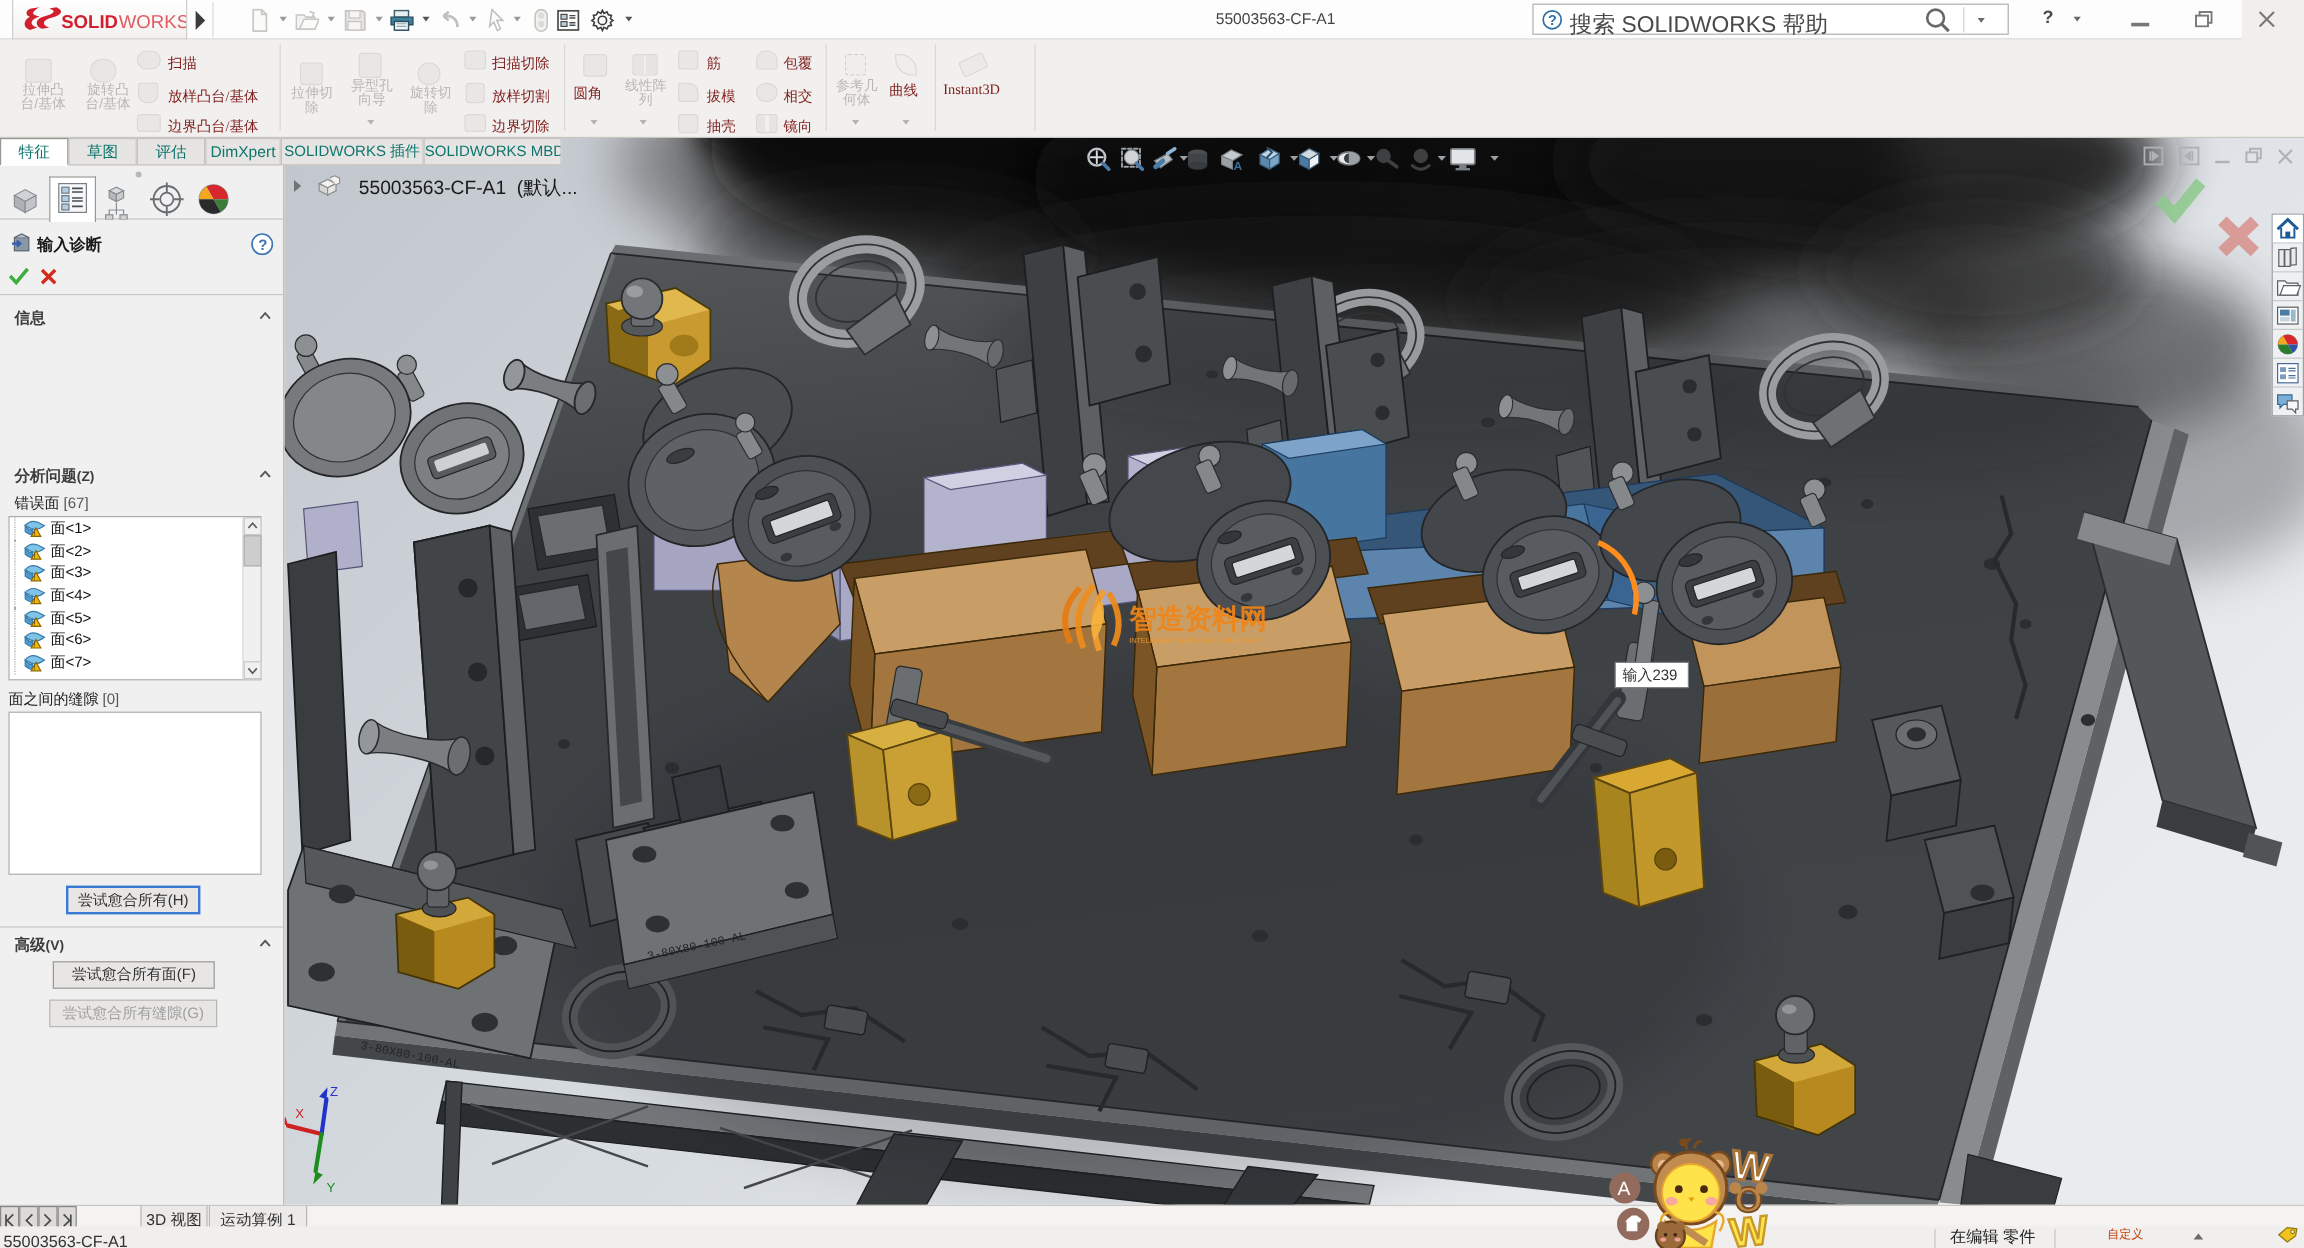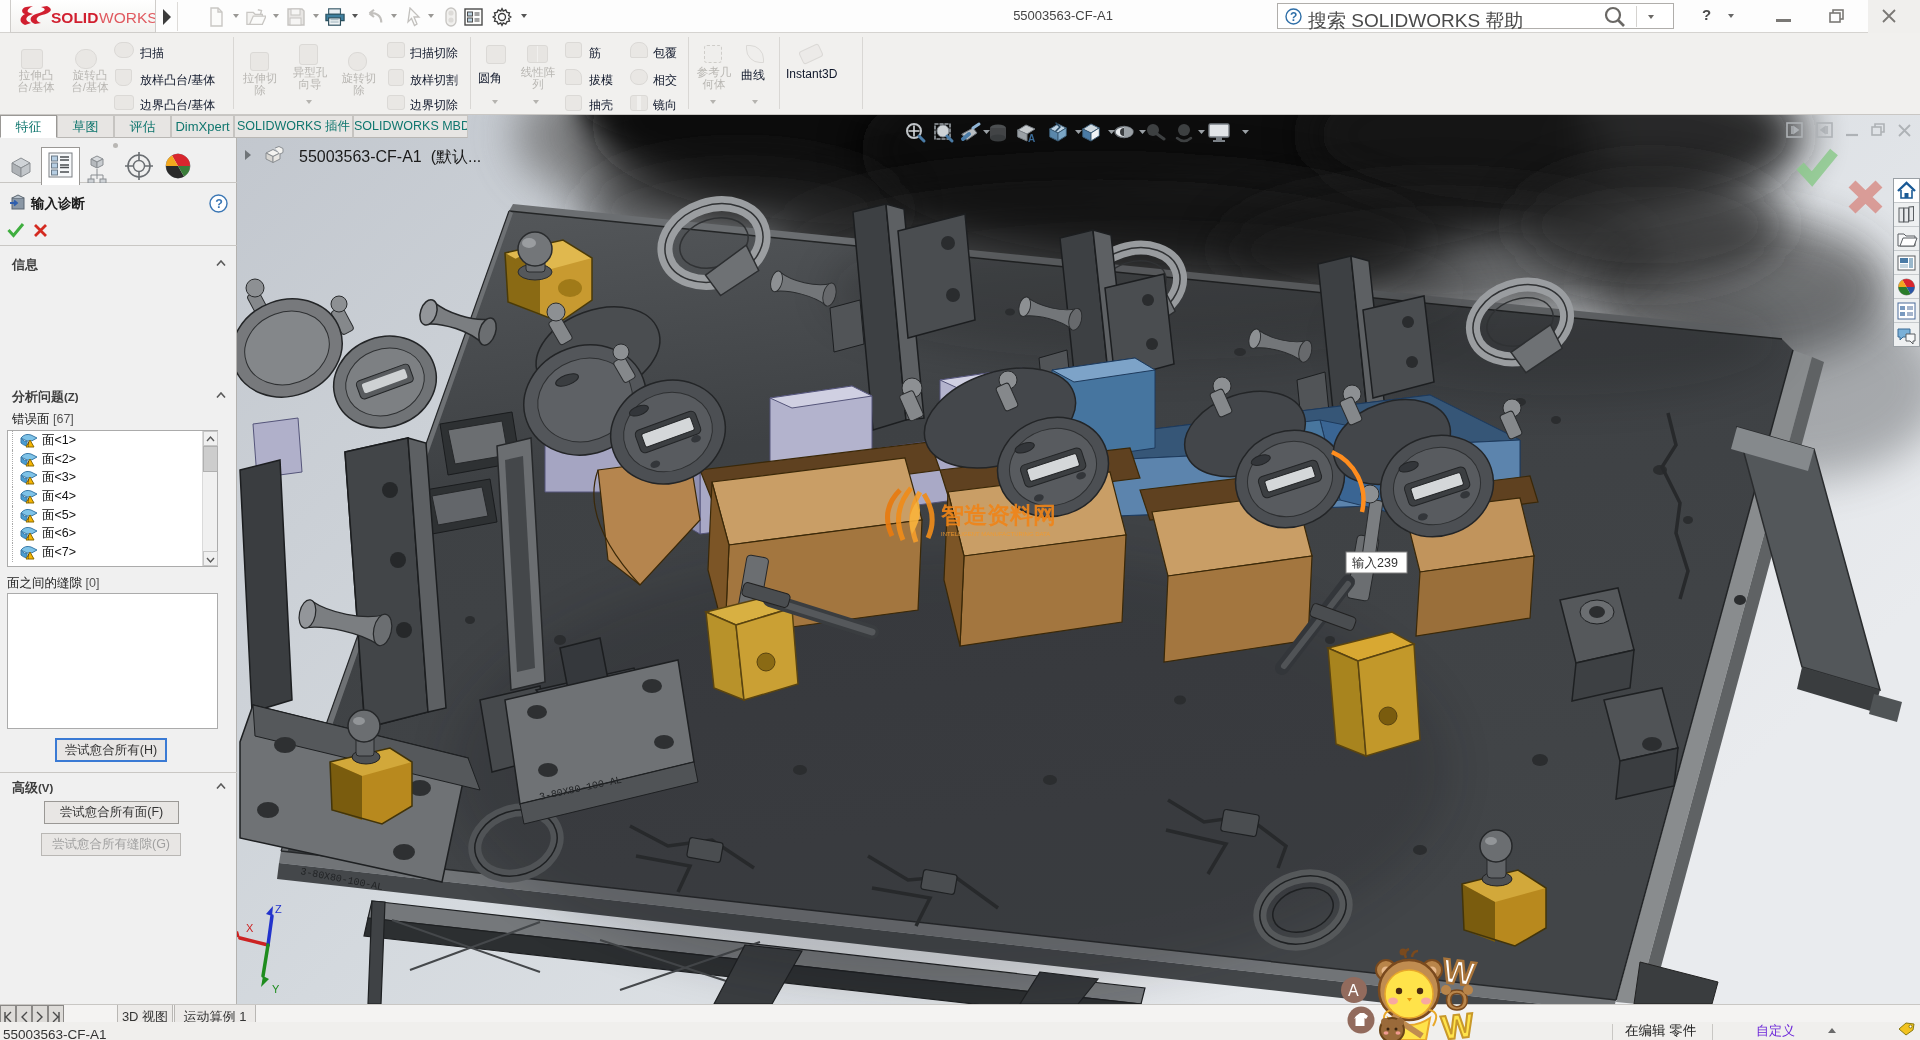--- a/index.html
+++ b/index.html
@@ -9,21 +9,21 @@
 #titlebar { position:absolute; left:0; top:0; width:1868px; height:33px; background:#fdfdfd; border-bottom:1px solid #d5d3d0; }
 #logo { position:absolute; left:10px; top:0; width:146px; height:33px; background:linear-gradient(180deg,#ffffff,#f2f1ef); border:1px solid #cfcdca; border-top:none; display:flex; align-items:center; }
 .qicon { position:absolute; top:7px; width:20px; height:20px; }
 .ddarrow { position:absolute; top:14px; width:0; height:0; border-left:3.5px solid transparent; border-right:3.5px solid transparent; border-top:4px solid #9a9895; }
 #wintitle { position:absolute; left:1063px; top:8px; transform:translateX(-50%); font-size:13px; color:#444; }
 #searchbox { position:absolute; left:1277px; top:3px; width:397px; height:26px; background:#fff; border:1px solid #b0aeab; }
 
 #ribbon { position:absolute; left:0; top:33px; width:1920px; height:82px; background:#f1f0ee; border-bottom:1px solid #c9c7c4; }
 .rsep { position:absolute; top:4px; width:1px; height:72px; background:#d9d7d4; }
 .rtxt { position:absolute; color:#b9b7b3; font-size:11.5px; line-height:11.5px; text-align:center; white-space:pre; }
-.stxt { position:absolute; color:#0f172a; font-size:12px; white-space:nowrap; }
+.stxt { position:absolute; color:#7f1d1d; font-size:12px; white-space:nowrap;font-family:Liberation Serif, serif; }
 .gicon { position:absolute; border-radius:3px; background:#e9e7e4; border:1px solid #dbd9d6; }
 .rdd { position:absolute; width:0; height:0; border-left:3.5px solid transparent; border-right:3.5px solid transparent; border-top:4px solid #b5b3af; }
 
 #tabstrip { position:absolute; left:0; top:115px; width:468px; height:23px; background:#f1f0ee; }
 .dtab { position:absolute; top:0; height:23px; white-space:nowrap; overflow:hidden; background:#e7e5e3; border:1px solid #c6c4c1; border-bottom:1px solid #b9b7b4; font-size:13px; color:#0f766e; text-align:center; line-height:21px; }
 .dtab.active { background:#ffffff; border:1px solid #9a9895; border-bottom:1px solid #ffffff; z-index:2; }
 
 #lpanel { position:absolute; left:0; top:138px; width:237px; height:866px; background:#f0f0f0; border-right:1px solid #b4b2af; }
 .ptabrow { position:absolute; left:0; top:9px; height:36px; width:237px; border-bottom:1px solid #c8c6c3; }
 .ptab { position:absolute; top:0; width:38px; height:36px; }
@@ -1002,21 +1002,21 @@
         </g>
     </svg>
     <div class="btab active" style="left:66px;width:50px">模型</div>
     <div class="btab" style="left:117px;width:56px">3D 视图</div>
     <div class="btab" style="left:174px;width:82px">运动算例 1</div>
   </div>
   <div id="statusbar">
     <div style="position:absolute;left:1612px;top:2px;width:1px;height:16px;background:#c9c7c4"></div>
     <div style="position:absolute;left:1625px;top:0px;font-size:13.5px;color:#222">在编辑 零件</div>
     <div style="position:absolute;left:1712px;top:2px;width:1px;height:16px;background:#c9c7c4"></div>
-    <div style="position:absolute;left:1756px;top:0px;font-size:13px;color:#6d28d9">自定义</div>
+    <div style="position:absolute;left:1756px;top:0px;font-size:10px;color:#c2410c">自定义</div>
     <svg width="10" height="7" viewBox="0 0 10 7" style="position:absolute;left:1827px;top:5px">
         <path d="M1 6 L5 1 L9 6" fill="#6a6a6a"></path>
       </svg>
     <svg width="17" height="14" viewBox="0 0 17 14" style="position:absolute;left:1898px;top:0px">
         <path d="M1 7 L8 1 L16 2 L15 8 L8 13 Z" fill="#f2c21e" stroke="#8a7a10"></path>
         <circle cx="12.5" cy="4.5" r="1.5" fill="#fff" stroke="#8a7a10"></circle>
       </svg>
   </div>
   <div id="statustext" style="top:1027px">55003563-CF-A1</div>
 </div>

